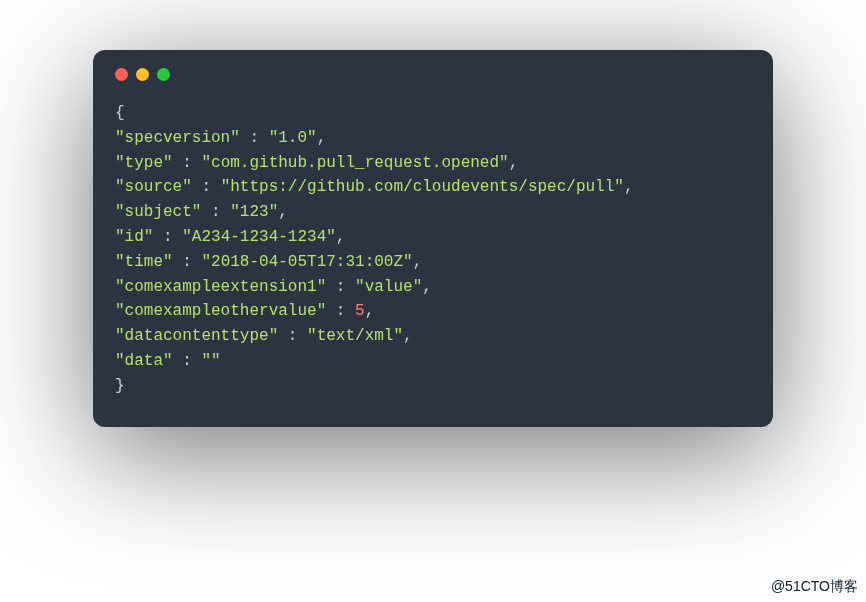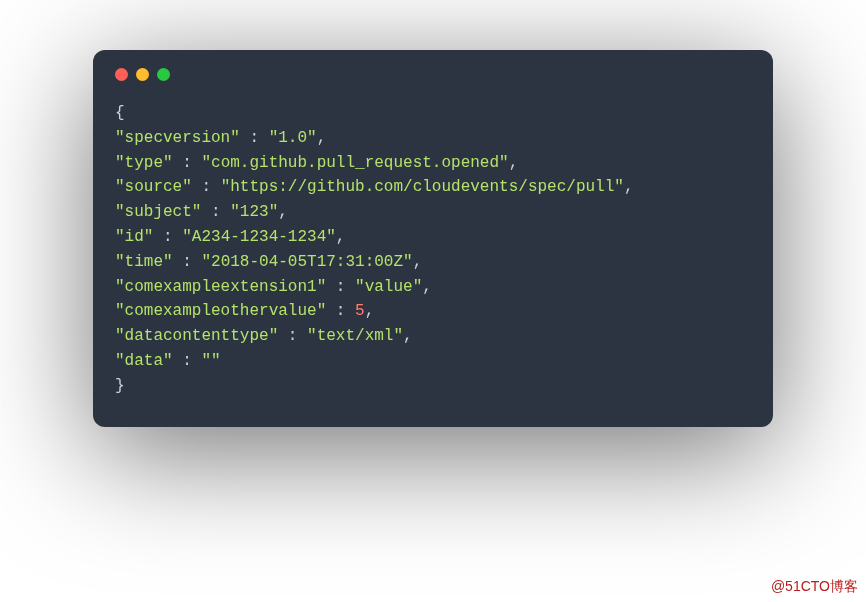--- a/index.html
+++ b/index.html
@@ -47,21 +47,21 @@
   }
   .s { color: #b5e26b; }  
   .p { color: #c9d1d9; }  
   .n { color: #ff7b72; }  
   .watermark {
     position: absolute;
     right: 8px;
     bottom: 6px;
     font-family: Arial, sans-serif;
     font-size: 14px;
-    color: #b91c1c;
+    color: #0f172a;
   }
 </style>
 </head>
 <body>
 
 <div class="shadow-wrap">
   <div class="terminal">
     <div class="titlebar">
       <div class="dot red"></div>
       <div class="dot yellow"></div>

